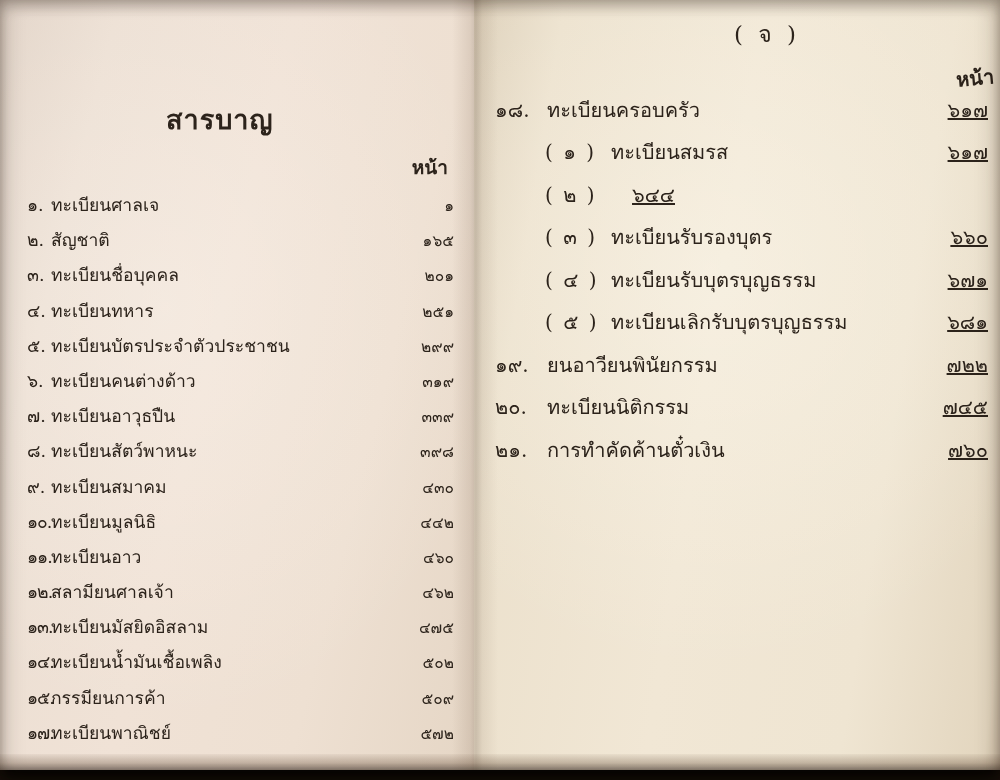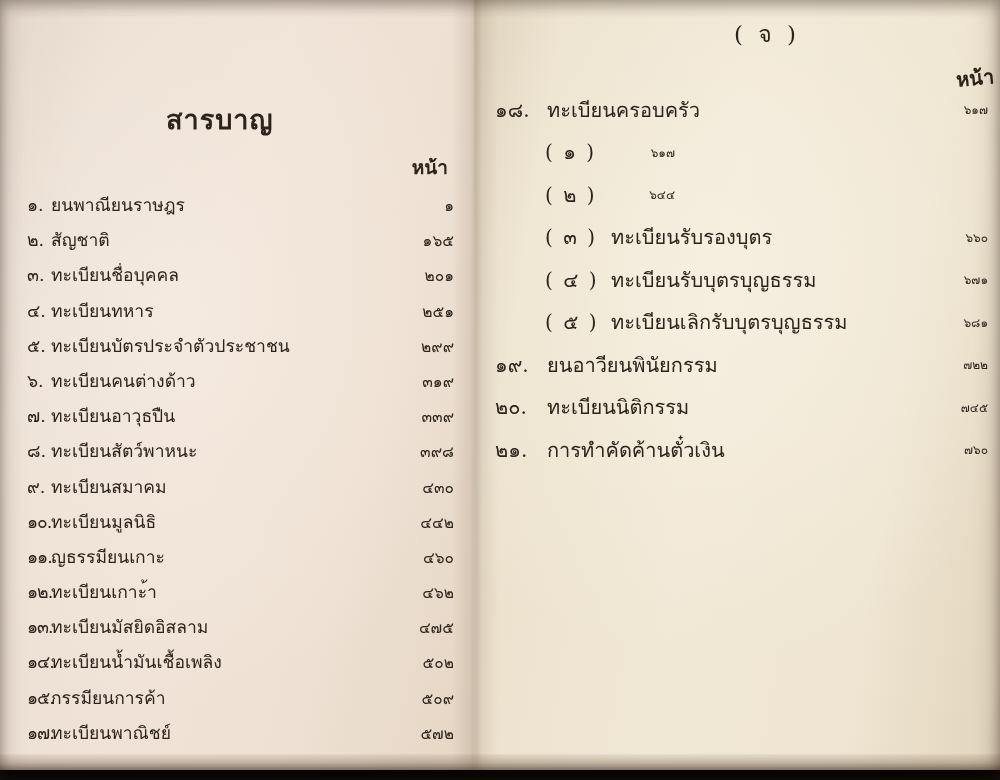--- a/index.html
+++ b/index.html
@@ -71,35 +71,35 @@
   .row .ti { flex:1 1 auto; }
   .row .pg { flex:0 0 auto; text-align:right; }
 
   .lp-rows .no { width:24px; }
   .lp-rows .no.wide { width:24px; letter-spacing:-1px;text-align:right; }
   .lp-rows .pg { min-width:64px; font-size:15.5px; }
 
   .rp-rows .no { width:52px; }
   .rp-rows .row.sub { padding-left:50px; }
   .rp-rows .row.sub .no { width:66px; letter-spacing:2px; }
-  .rp-rows .pg { min-width:64px; font-size:12px; }
+  .rp-rows .pg { min-width:64px; font-size:20px;text-decoration:underline; }
 </style>
 </head>
 <body>
 
 <div class="book">
 
   <div class="page page-left">
     <div class="lp-title ink">สารบาญ</div>
     <div class="lp-hna ink">หน้า</div>
 
     <div class="lp-rows ink">
       <div class="row">
         <span class="no">๑.</span>
-        <span class="ti">ยนพาณียนราษฎร</span>
+        <span class="ti">ทะเบียนศาลเจ</span>
         <span class="pg">๑</span>
       </div>
       <div class="row">
         <span class="no">๒.</span>
         <span class="ti">สัญชาติ</span>
         <span class="pg">๑๖๕</span>
       </div>
       <div class="row">
         <span class="no">๓.</span>
         <span class="ti">ทะเบียนชื่อบุคคล</span>
@@ -135,26 +135,26 @@
         <span class="ti">ทะเบียนสมาคม</span>
         <span class="pg">๔๓๐</span>
       </div>
       <div class="row">
         <span class="no wide">๑๐.</span>
         <span class="ti">ทะเบียนมูลนิธิ</span>
         <span class="pg">๔๔๒</span>
       </div>
       <div class="row">
         <span class="no wide">๑๑.</span>
-        <span class="ti">ญธรรมียนเกาะ</span>
+        <span class="ti">ทะเบียนอาว</span>
         <span class="pg">๔๖๐</span>
       </div>
       <div class="row">
         <span class="no wide">๑๒.</span>
-        <span class="ti">ทะเบียนเกาะ้า</span>
+        <span class="ti">สลามียนศาลเจ้า</span>
         <span class="pg">๔๖๒</span>
       </div>
       <div class="row">
         <span class="no wide">๑๓.</span>
         <span class="ti">ทะเบียนมัสยิดอิสลาม</span>
         <span class="pg">๔๗๕</span>
       </div>
       <div class="row">
         <span class="no wide">๑๔.</span>
         <span class="ti">ทะเบียนน้ำมันเชื้อเพลิง</span>
@@ -178,20 +178,21 @@
     <div class="rp-hna ink">หน้า</div>
 
     <div class="rp-rows ink">
       <div class="row">
         <span class="no">๑๘.</span>
         <span class="ti">ทะเบียนครอบครัว</span>
         <span class="pg">๖๑๗</span>
       </div>
       <div class="row sub">
         <span class="no">( ๑ )</span>
+        <span class="ti">ทะเบียนสมรส</span>
         <span class="pg">๖๑๗</span>
       </div>
       <div class="row sub">
         <span class="no">( ๒ )</span>
         <span class="pg">๖๔๔</span>
       </div>
       <div class="row sub">
         <span class="no">( ๓ )</span>
         <span class="ti">ทะเบียนรับรองบุตร</span>
         <span class="pg">๖๖๐</span>

